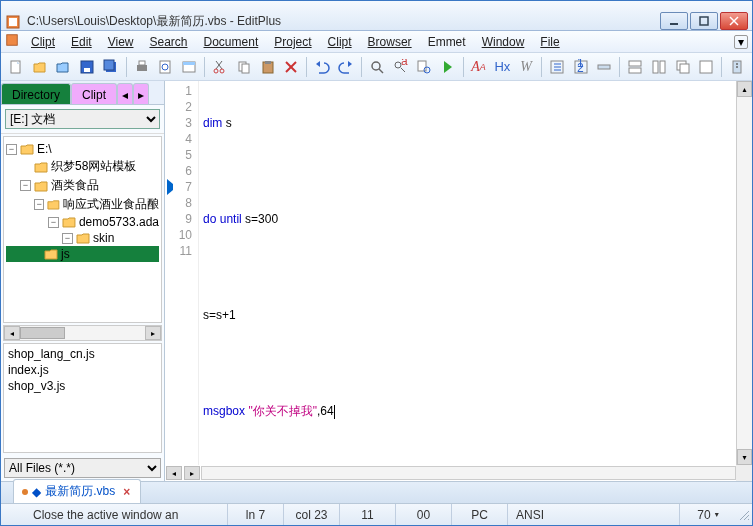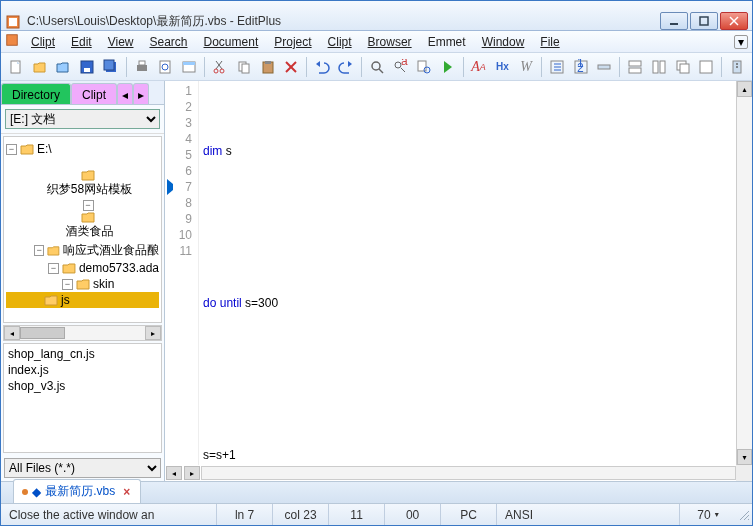--- a/index.html
+++ b/index.html
@@ -18,65 +18,65 @@
 .menubar .spacer { flex:1; }
 .menubar .v { width:14px; height:14px; border:1px solid #999; border-radius:2px; display:flex; align-items:center; justify-content:center; cursor:pointer; margin-left:4px; }
 .toolbar { height: 28px; background: linear-gradient(#f7fbff,#e4eef9); display:flex; align-items:center; padding: 0 4px; border-bottom:1px solid #cbd8e8; gap:2px; }
 .tbtn { width:22px; height:22px; display:flex; align-items:center; justify-content:center; border:1px solid transparent; border-radius:2px; cursor:pointer; }
 .tbtn svg { width:16px; height:16px; }
 .tsep { width:1px; height:20px; background:#b8c8d8; margin:0 2px; }
 .main { flex:1; display:flex; overflow:hidden; }
 .sidebar { width: 164px; background:#f7fbff; border-right:1px solid #b8c8d8; display:flex; flex-direction:column; }
 .sidetabs { height:24px; display:flex; border-bottom:1px solid #b8c8d8; background:#e8f0fb; }
 .sidetab { padding:4px 10px; border:1px solid #b8c8d8; border-bottom:none; background:#f0abfc; margin-top:2px; cursor:pointer; border-radius:3px 3px 0 0; }
-.sidetab.active { background:#22c55e;text-align:center; }
+.sidetab.active { background:#15803d;text-align:center; }
 .sidetab.arrow { width:16px; padding:4px 2px; text-align:center; }
 .drivesel { padding:4px; border-bottom:1px solid #ddd; }
 .drivesel select { width:100%; height:20px; border:1px solid #7a9; font-size:12px; }
 .tree { flex:1; overflow:auto; padding:4px 2px; background:#fff; border:1px solid #ccc; margin:2px; }
 .tnode { display:flex; align-items:center; padding:1px 0; white-space:nowrap; cursor:pointer; }
 .tnode .exp { width:11px; height:11px; border:1px solid #999; margin-right:3px; display:inline-flex; align-items:center; justify-content:center; font-size:9px; line-height:9px; color:#555; }
 .tnode .exp.none { border:none; }
 .tnode .folder { width:14px; height:12px; margin-right:3px; display:inline-block; }
-.tnode.sel { background:#eab308;padding-left:24px; }
-.i1 { padding-left:14px;flex-direction:column; } .i2 { padding-left:28px; } .i3 { padding-left:42px; } .i4 { padding-left:56px; }
+.tnode.sel { background:#15803d;padding-left:24px; }
+.i1 { padding-left:14px; } .i2 { padding-left:28px; } .i3 { padding-left:42px; } .i4 { padding-left:56px; }
 .hscroll { height:16px; background:#eee; display:flex; align-items:center; border:1px solid #ccc; margin:0 2px; }
 .hscroll .sbtn { width:16px; height:14px; background:#ddd; border:1px solid #bbb; cursor:pointer; display:flex; align-items:center; justify-content:center; font-size:8px; }
 .hscroll .strack { flex:1; background:#f4f4f4; height:14px; position:relative; }
 .hscroll .sthumb { position:absolute; left:0; width:45px; height:12px; top:1px; background:#ccc; border:1px solid #aaa; }
 .filelist { height:110px; overflow:auto; background:#fff; border:1px solid #ccc; margin:2px; padding:2px; }
 .filelist div { padding:1px 2px; cursor:pointer; }
 .filter { padding:3px; }
 .filter select { width:100%; height:20px; border:1px solid #aaa; }
 .editor { flex:1; display:flex; flex-direction:column; background:#fff; }
 .ruler { height:18px; background:#fff; border-bottom:1px solid #ddd; font-family:monospace; font-size:11px; color:#888; white-space:nowrap; overflow:hidden; padding-left:36px; letter-spacing:0; }
 .ruler .hl { background:#3a64c8; color:#fff; padding:0 2px; }
 .codearea { flex:1; display:flex; overflow:hidden; position:relative; }
 .gutter { width:34px; background:#fff; border-right:1px solid #eee; text-align:right; padding:2px 6px 0 0; font-family:monospace; font-size:12px; color:#999; }
 .gutter div { height:16px; line-height:16px; }
 .code { flex:1; font-family:Consolas,monospace; font-size:13px; padding:2px 4px 0 4px; line-height:16px; white-space:pre; }
-.code div { height:16px;margin-top:28px; }
+.code div { height:16px; }
 .kw { color:#0000d0; } .str { color:#c00080; }
 .cursor-mark { display:inline-block; width:1px; height:14px; background:#000; vertical-align:middle; }
 .bookmark { position:absolute; left:-12px; top:98px; width:0; height:0; border-top:5px solid transparent; border-bottom:5px solid transparent; border-left:6px solid #06c; }
 .edscroll { width:16px; background:#eee; border-left:1px solid #ccc; display:flex; flex-direction:column; }
 .edscroll .sbtn { height:16px; background:#ddd; border:1px solid #bbb; cursor:pointer; display:flex; align-items:center; justify-content:center; font-size:8px; }
 .edscroll .strack { flex:1; background:#f4f4f4; }
 .hedscroll { height:16px; display:flex; }
 .hedscroll .hnav { width:16px; height:14px; background:#ddd; border:1px solid #bbb; margin:1px; cursor:pointer; display:flex; align-items:center; justify-content:center; font-size:8px; }
 .hedscroll .htrack { flex:1; background:#f4f4f4; margin:1px 0; border:1px solid #ccc; }
 .hedscroll .corner { width:16px; background:#eee; }
 .doctabs { height:22px; background:linear-gradient(#e4eef9,#d4e2f2); border-top:1px solid #b8c8d8; display:flex; align-items:flex-end; padding:0 4px; }
 .doctab { padding:3px 10px 3px 8px; background:#fff; border:1px solid #b8c8d8; border-bottom:none; border-radius:3px 3px 0 0; display:flex; align-items:center; gap:4px; cursor:pointer; color:#0050c8; }
 .doctab .dot { width:6px; height:6px; background:#e08030; border-radius:50%; }
 .doctab .x { color:#c44; font-weight:bold; cursor:pointer; margin-left:4px; }
 .dtsep { width:8px; }
 .statusbar { height:22px; background:linear-gradient(#f2f7fd,#e0eaf6); border-top:1px solid #b8c8d8; display:flex; align-items:center; font-size:11px; color:#333; }
 .statusbar .cell { padding:0 8px; border-right:1px solid #c0cee0; height:100%; display:flex; align-items:center; }
-.statusbar .cell.msg { flex:1.2; overflow:hidden; white-space:nowrap; }
+.statusbar .cell.msg { flex:1.2; overflow:hidden; white-space:nowrap;margin-left:24px; }
 .statusbar .cell.w { min-width:56px; justify-content:center; }
 .statusbar .cell.last { border-right:none; }
 .grip { width:16px; display:flex; align-items:flex-end; justify-content:flex-end; padding:2px; }
 </style>
 </head>
 <body>
 
 <div class="window">
   <div class="titlebar">
     <span class="icon">
@@ -233,21 +233,21 @@
           <circle cx="11" cy="11" r="3" fill="none" stroke="#36c"></circle>
         </svg>
       </div>
     <div class="tbtn">
         <svg viewBox="0 0 16 16">
           <polygon points="4,2 12,8 4,14" fill="#3a3"></polygon>
         </svg>
       </div>
     <div class="tsep"></div>
     <div class="tbtn" style="color:#c33;font-family:serif;font-size:14px;font-style:italic;">A<span style="font-size:9px">A</span></div>
-    <div class="tbtn" style="color:#36c;font-weight:bold;font-size:10px;">Hx</div>
+    <div class="tbtn" style="color:#36c;font-weight:normal;font-size:13px;">Hx</div>
     <div class="tbtn" style="color:#888;font-family:serif;font-style:italic;font-size:14px;">W</div>
     <div class="tsep"></div>
     <div class="tbtn">
         <svg viewBox="0 0 16 16">
           <rect x="2" y="2" width="12" height="12" fill="none" stroke="#888"></rect>
           <line x1="5" y1="5" x2="12" y2="5" stroke="#36c"></line>
           <line x1="5" y1="8" x2="12" y2="8" stroke="#36c"></line>
           <line x1="5" y1="11" x2="12" y2="11" stroke="#36c"></line>
         </svg>
       </div>

